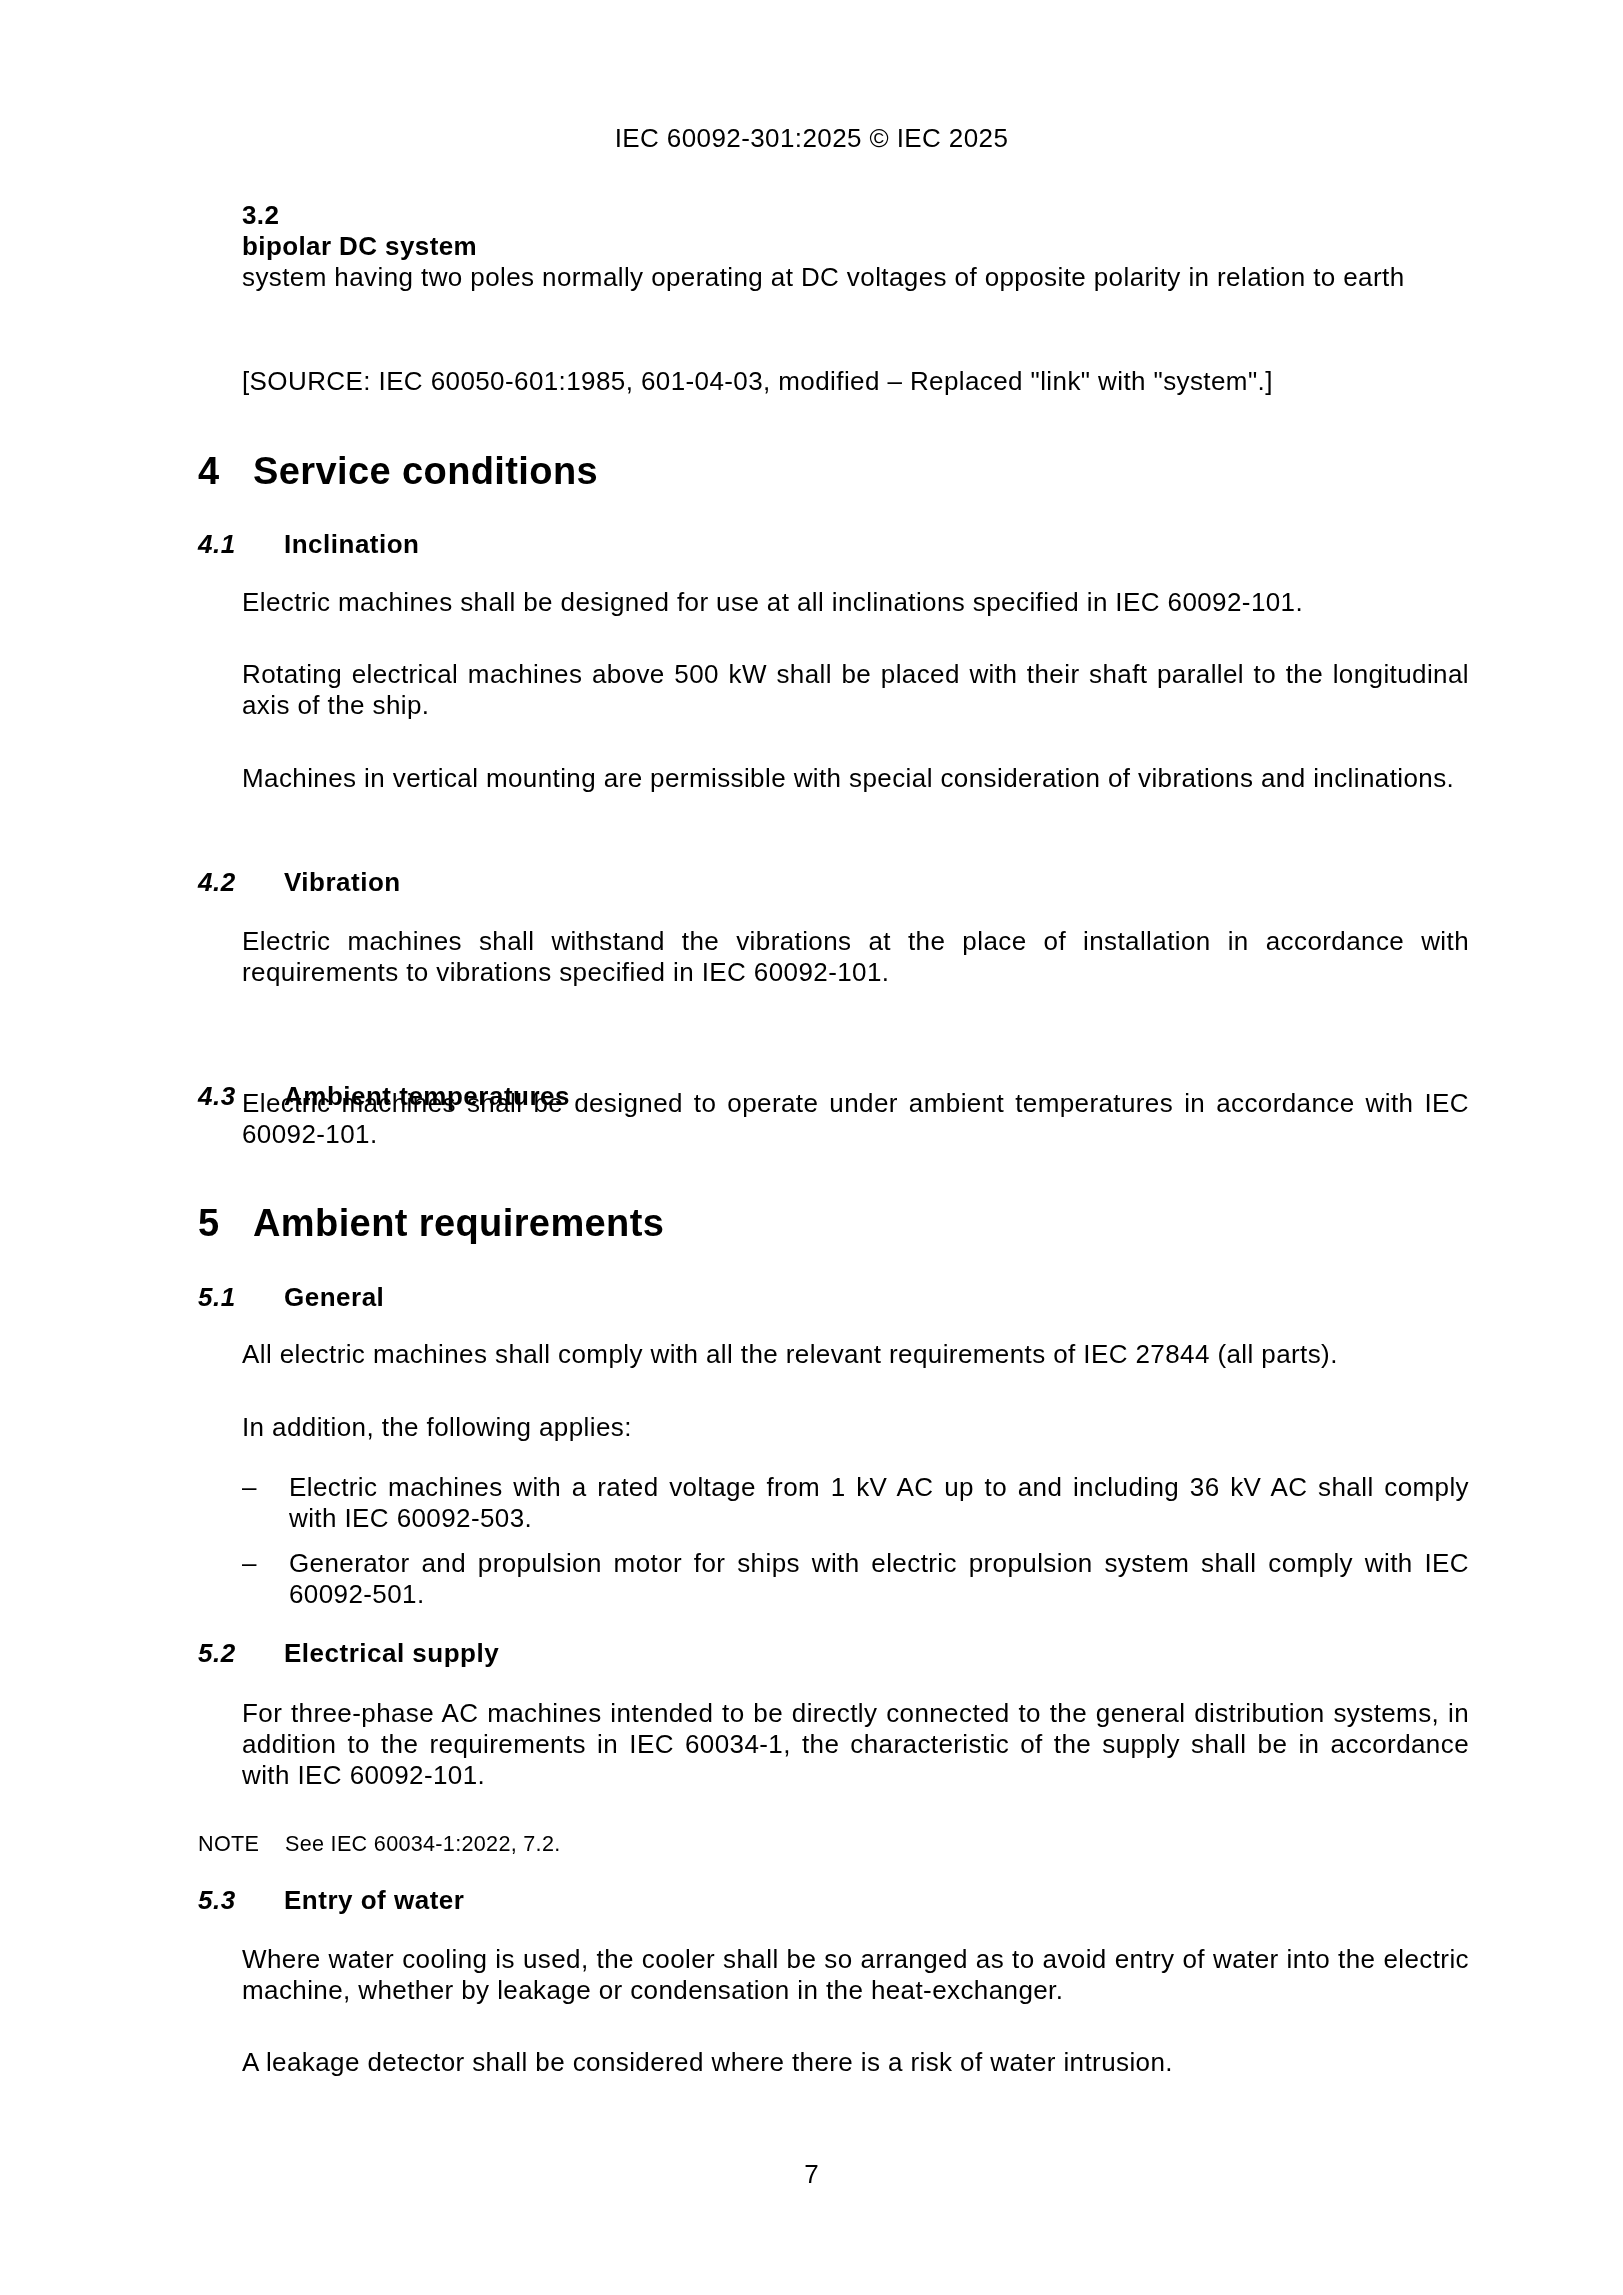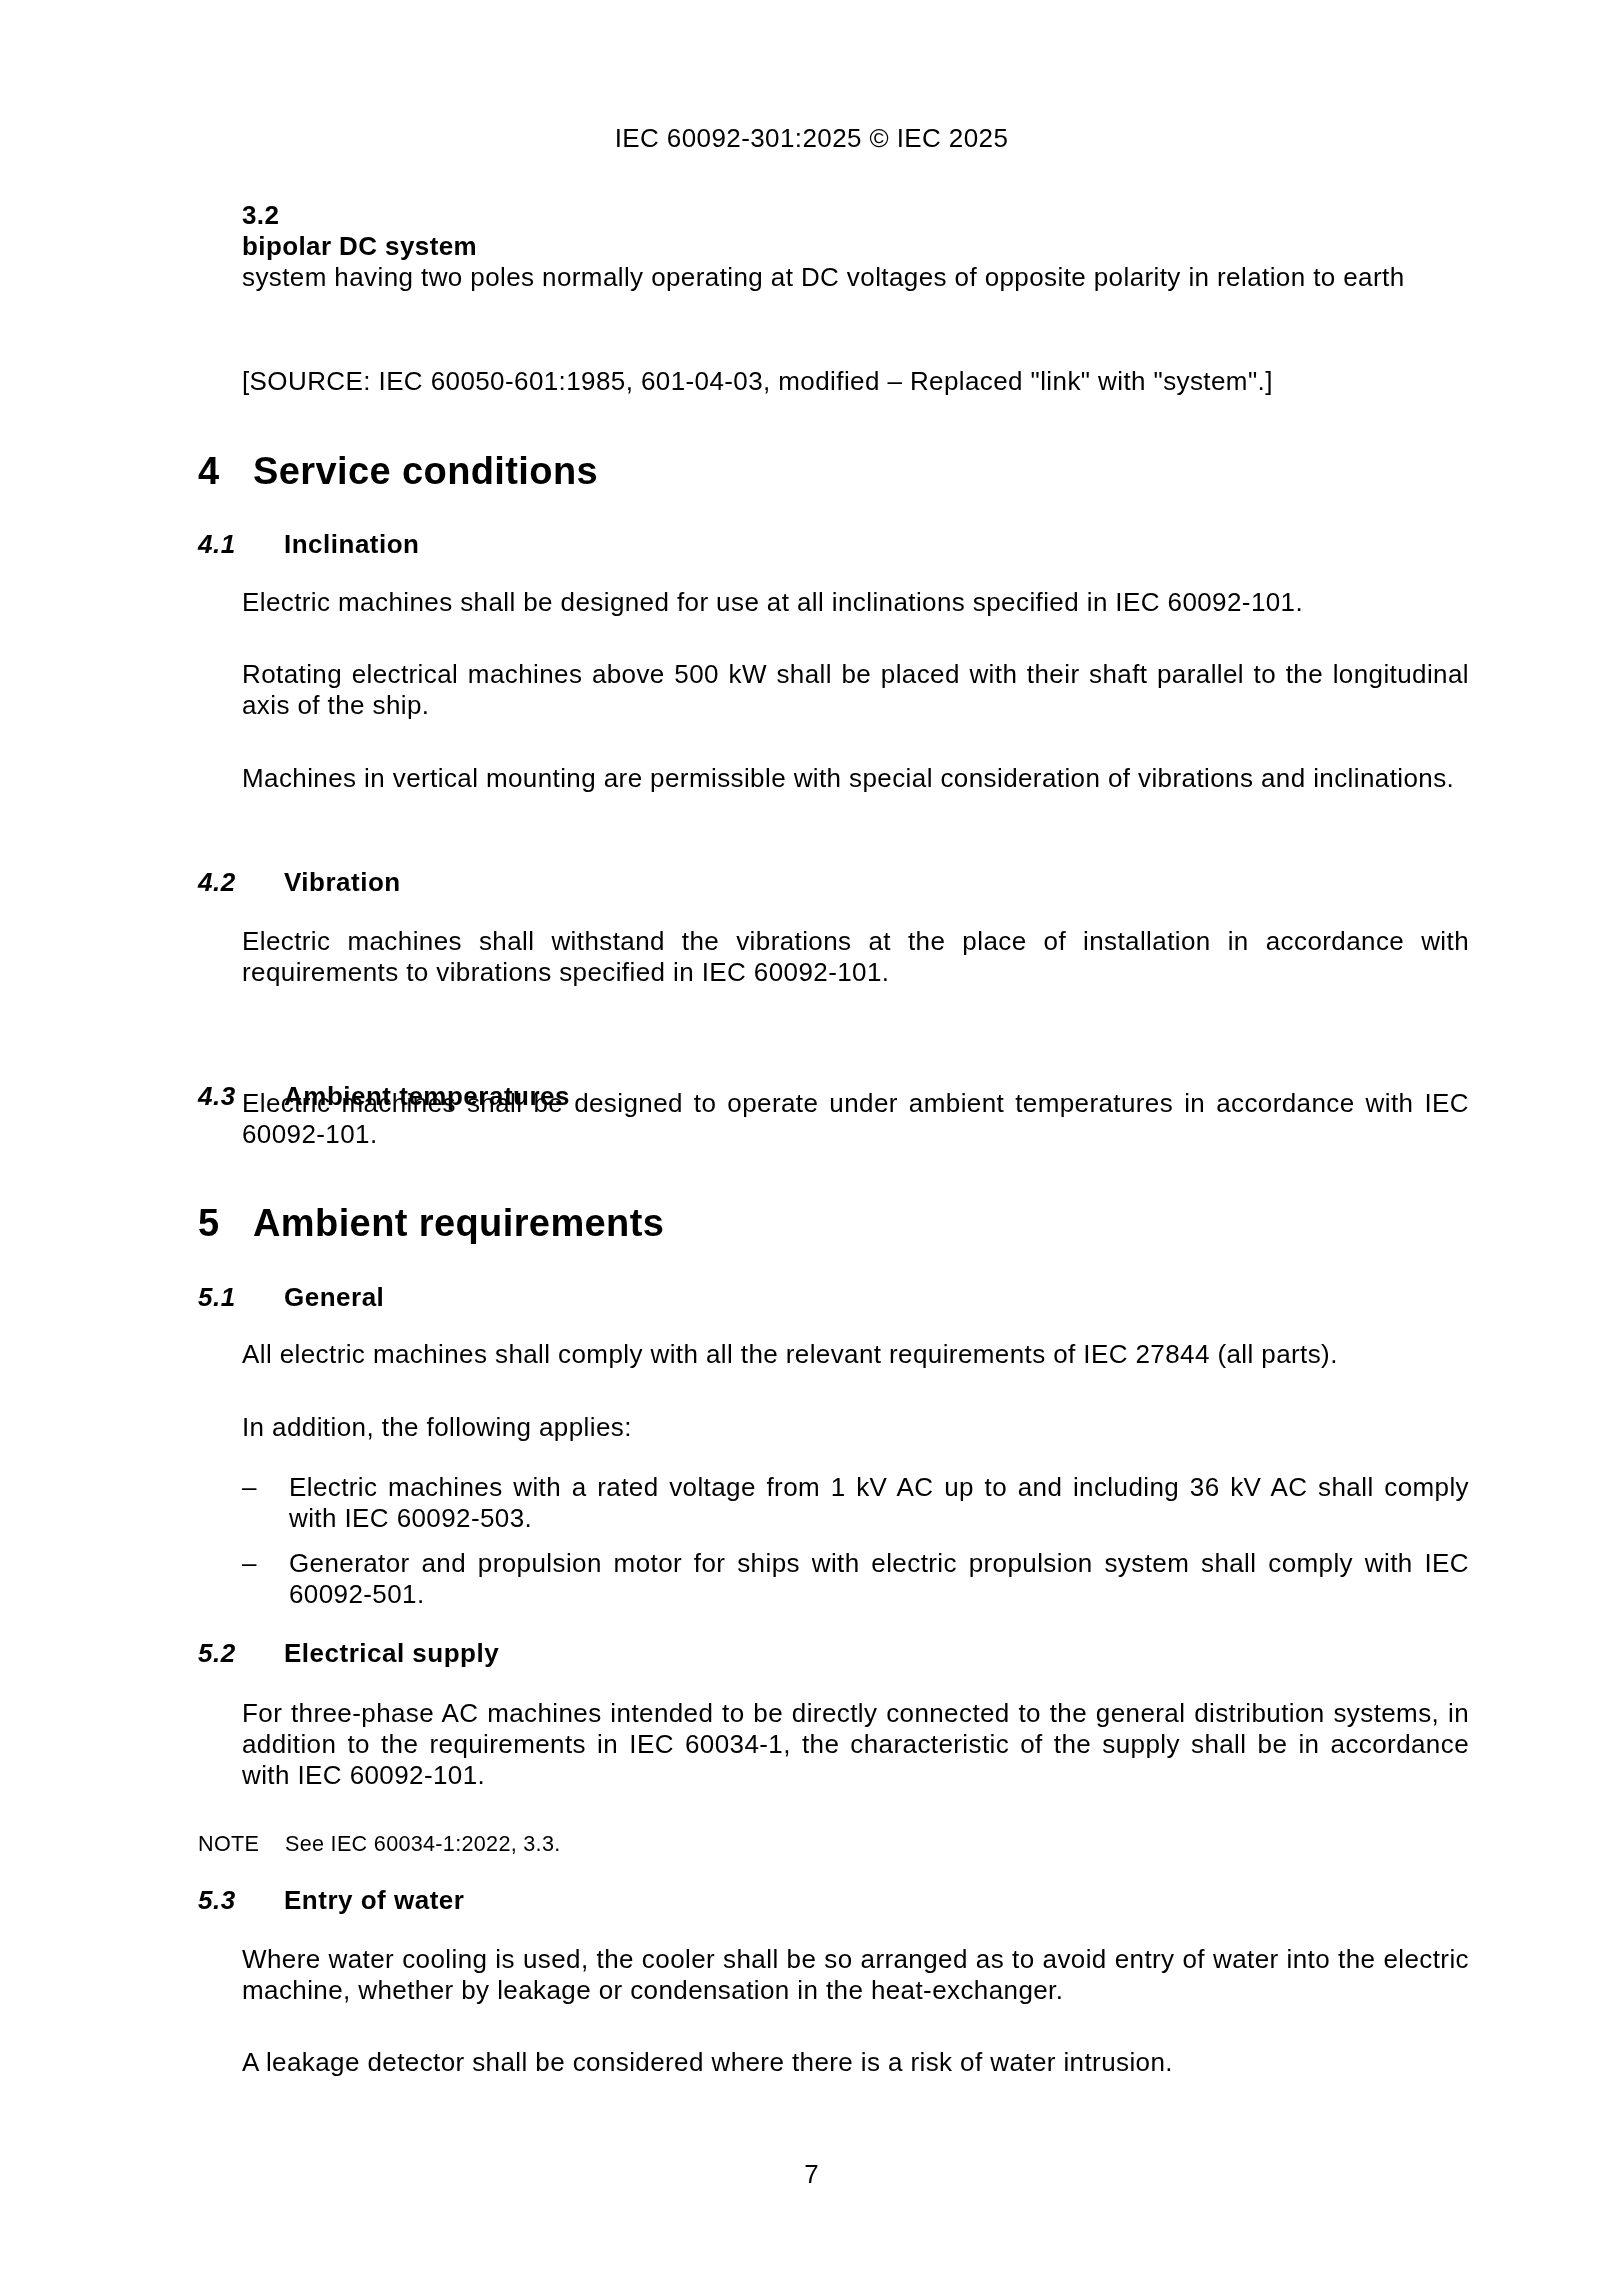--- a/index.html
+++ b/index.html
@@ -70,21 +70,21 @@
 <div class="blk txt list-item" style="top:1548px;">
   <span class="dash">–</span>
   <span class="body">Generator and propulsion motor for ships with electric propulsion system shall comply with IEC 60092-501.</span>
 </div>
 
 <div class="blk h2" style="top:1638px;">
   <span class="num">5.2</span><span>Electrical supply</span>
 </div>
 <div class="blk txt" style="top:1698px;">For three-phase AC machines intended to be directly connected to the general distribution systems, in addition to the requirements in IEC 60034-1, the characteristic of the supply shall be in accordance with IEC 60092-101.</div>
 <div class="blk note" style="top:1831px;">
-  <span class="lbl">NOTE</span><span>See IEC 60034-1:2022, 3.3.</span>
+  <span class="lbl">NOTE</span><span>See IEC 60034-1:2022, 7.2.</span>
 </div>
 
 <div class="blk h2" style="top:1885px;">
   <span class="num">5.3</span><span>Entry of water</span>
 </div>
 <div class="blk txt" style="top:1944px;">Where water cooling is used, the cooler shall be so arranged as to avoid entry of water into the electric machine, whether by leakage or condensation in the heat-exchanger.</div>
 <div class="blk txt" style="top:2047px;">A leakage detector shall be considered where there is a risk of water intrusion.</div>
 
 <div class="pagenum" style="top:2159px;">7</div>
 

